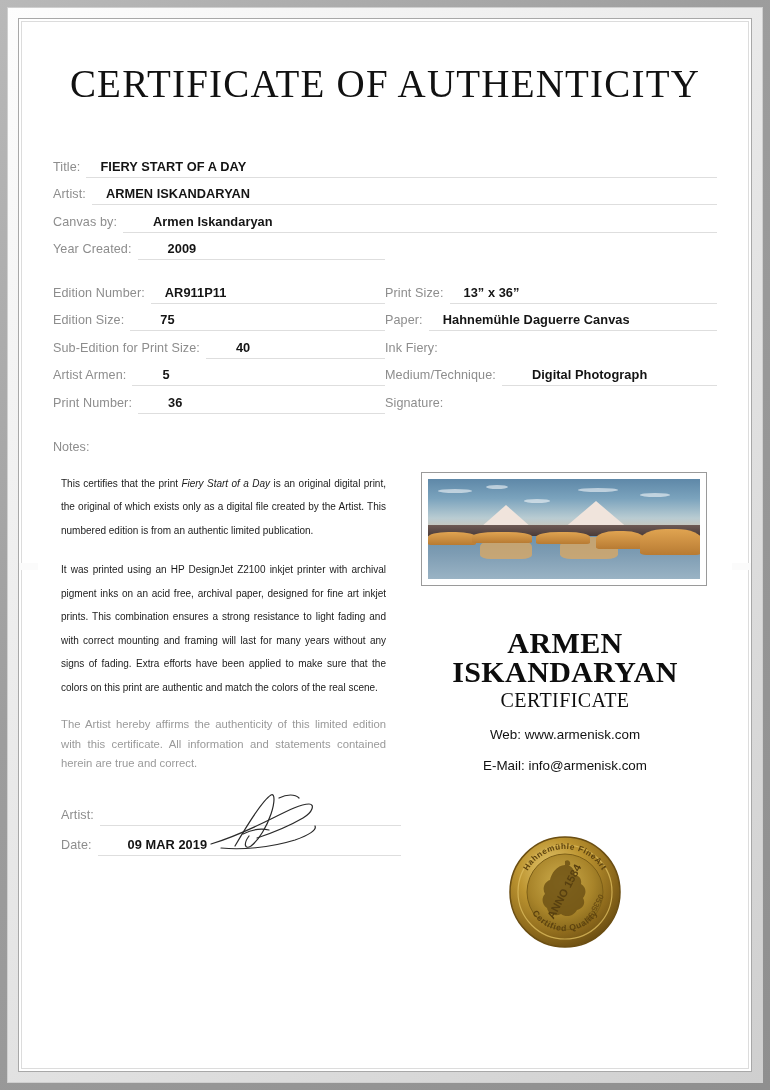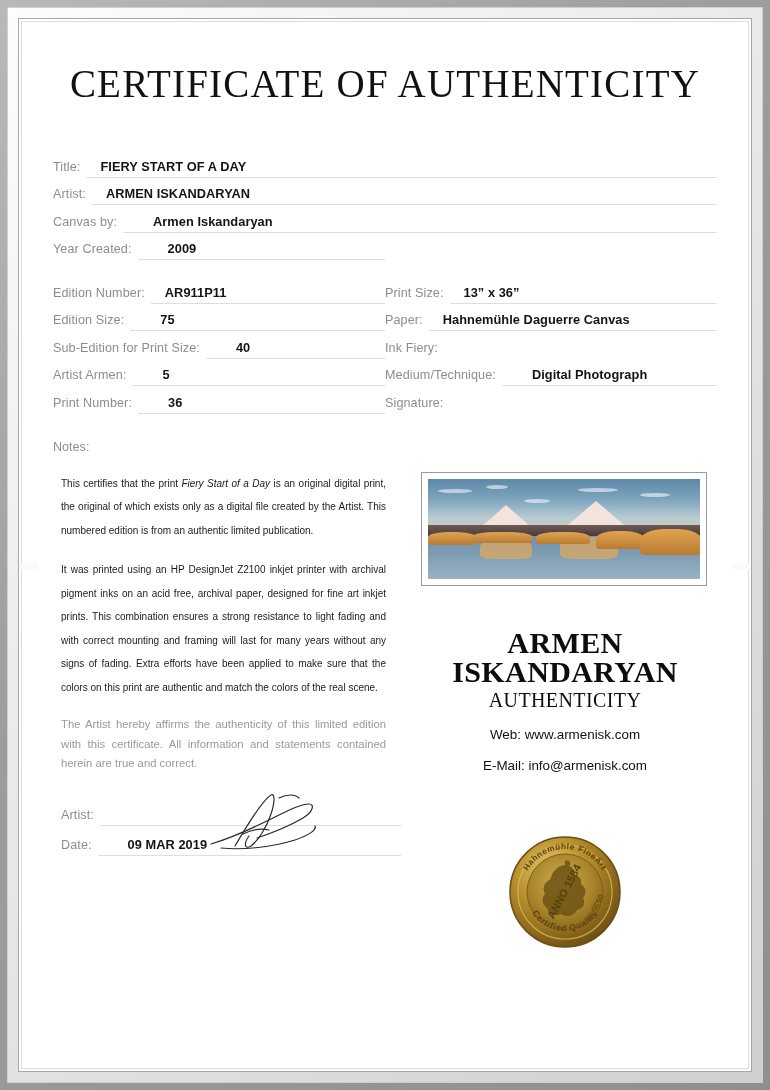--- a/index.html
+++ b/index.html
@@ -451,21 +451,21 @@
                 <div class="reeds" style="left:44px;  bottom:36px; width:60px; height:11px;"></div>
                 <div class="reeds" style="left:108px; bottom:35px; width:54px; height:12px;"></div>
                 <div class="reeds" style="left:168px; bottom:30px; width:48px; height:18px;"></div>
                 <div class="reeds" style="left:212px; bottom:24px; width:62px; height:26px;"></div>
               </div>
             </div>
 
             <div class="brand">
               <div class="brand-name">ARMEN</div>
               <div class="brand-name">ISKANDARYAN</div>
-              <div class="brand-sub">AUTHENTICITY</div>
+              <div class="brand-sub">CERTIFICATE</div>
               <div class="brand-contact">Web: www.armenisk.com</div>
               <div class="brand-contact">E-Mail: info@armenisk.com</div>
             </div>
 
             <div class="seal-wrap">
               <svg class="seal" viewBox="0 0 114 114">
                 <defs>
                   <radialGradient id="gold" cx="38%" cy="32%" r="72%">
                     <stop offset="0%" stop-color="#e8cd77"></stop>
                     <stop offset="42%" stop-color="#bd9531"></stop>

